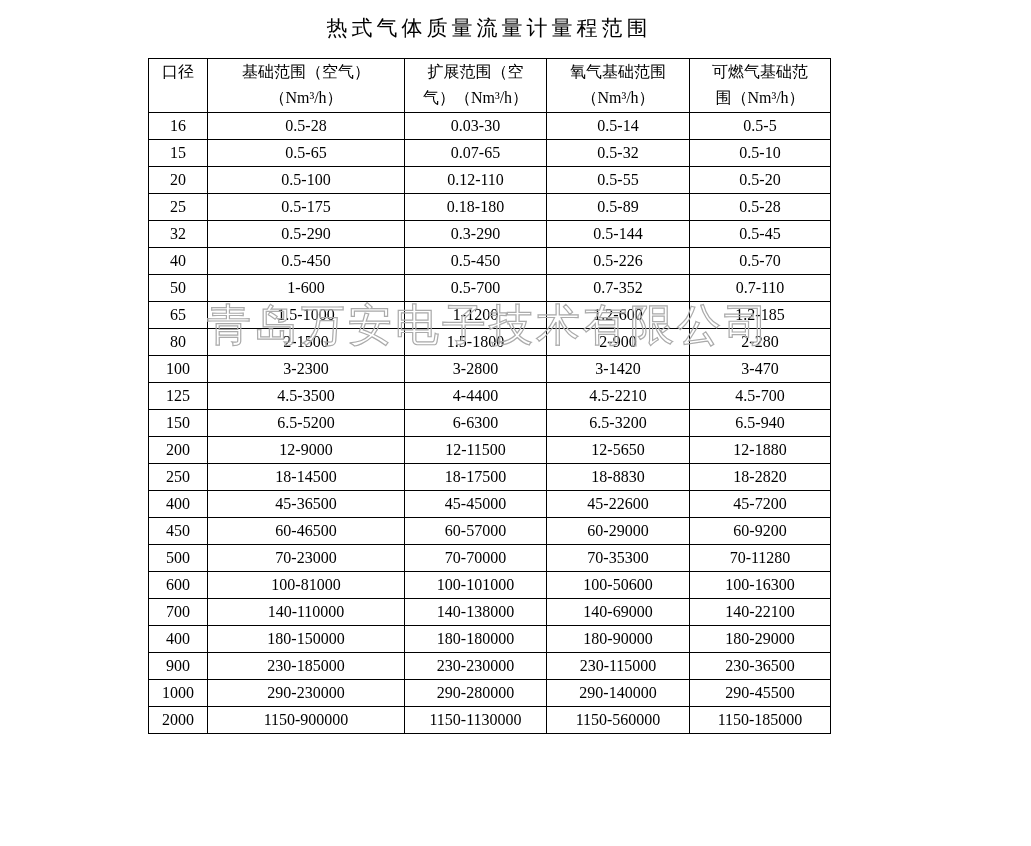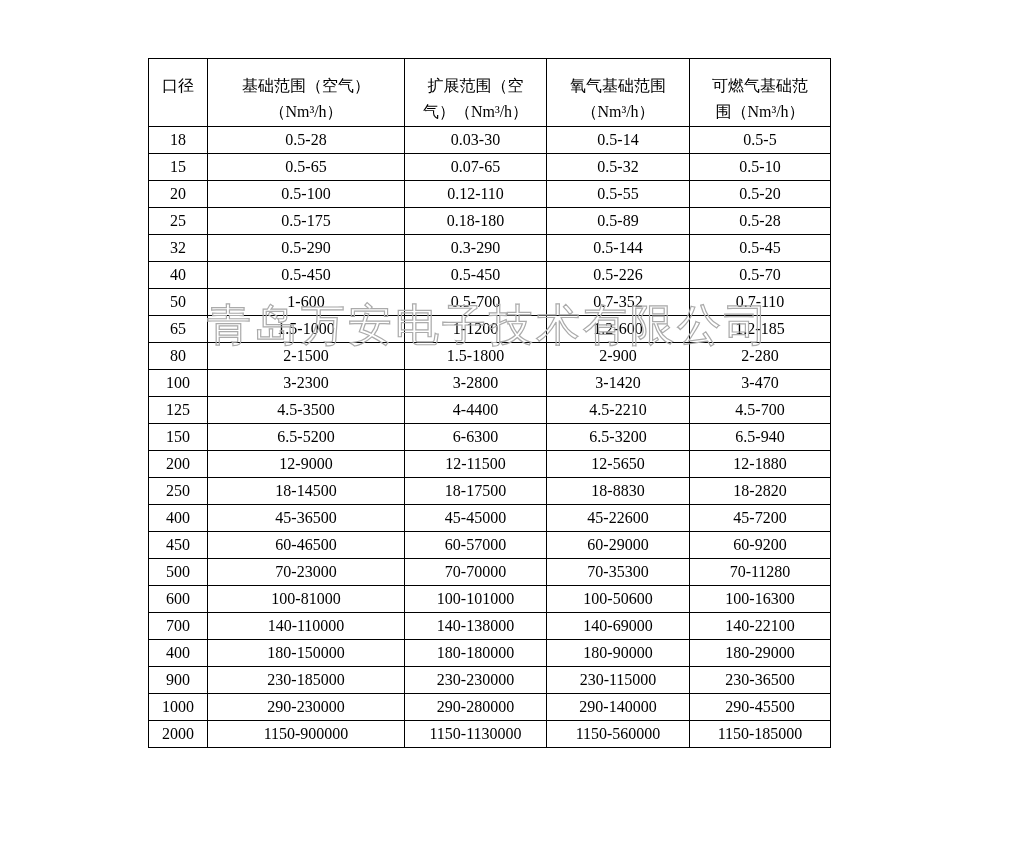--- a/index.html
+++ b/index.html
@@ -47,21 +47,21 @@
     text-align: center;
     padding: 0;
     font-weight: 400;
     font-size: 16px;
     overflow: hidden;
   }
   .range-table th {
     height: 53px;
     vertical-align: top;
     line-height: 26px;
-    padding-top: 14px;
+    padding-top: 0;
     margin-left: 13px;
   }
   .range-table td {
     height: 26px;
     line-height: 26px;
     vertical-align: middle;
   }
   .hdr-line { display: block; }
   .watermark {
     position: absolute;
@@ -78,20 +78,21 @@
     -webkit-text-fill-color: transparent;
     pointer-events: none;
     z-index: 5;
   }
 </style>
 </head>
 <body>
 
 <div class="doc">
 
+  <div class="doc-title">热式气体质量流量计量程范围</div>
 
   <div class="watermark">青岛万安电子技术有限公司</div>
 
   <table class="range-table">
     <colgroup>
       <col class="c0">
         <col class="c1">
         <col class="c2">
         <col class="c3">
         <col class="c4">
@@ -115,21 +116,21 @@
           <span class="hdr-line">（Nm³/h）</span>
         </th>
         <th>
           <span class="hdr-line">可燃气基础范</span>
           <span class="hdr-line">围（Nm³/h）</span>
         </th>
       </tr>
     </thead>
     <tbody>
         <tr>
-          <td>18</td>
+          <td>16</td>
           <td>0.5-28</td>
           <td>0.03-30</td>
           <td>0.5-14</td>
           <td>0.5-5</td>
         </tr>
         <tr>
           <td>15</td>
           <td>0.5-65</td>
           <td>0.07-65</td>
           <td>0.5-32</td>

